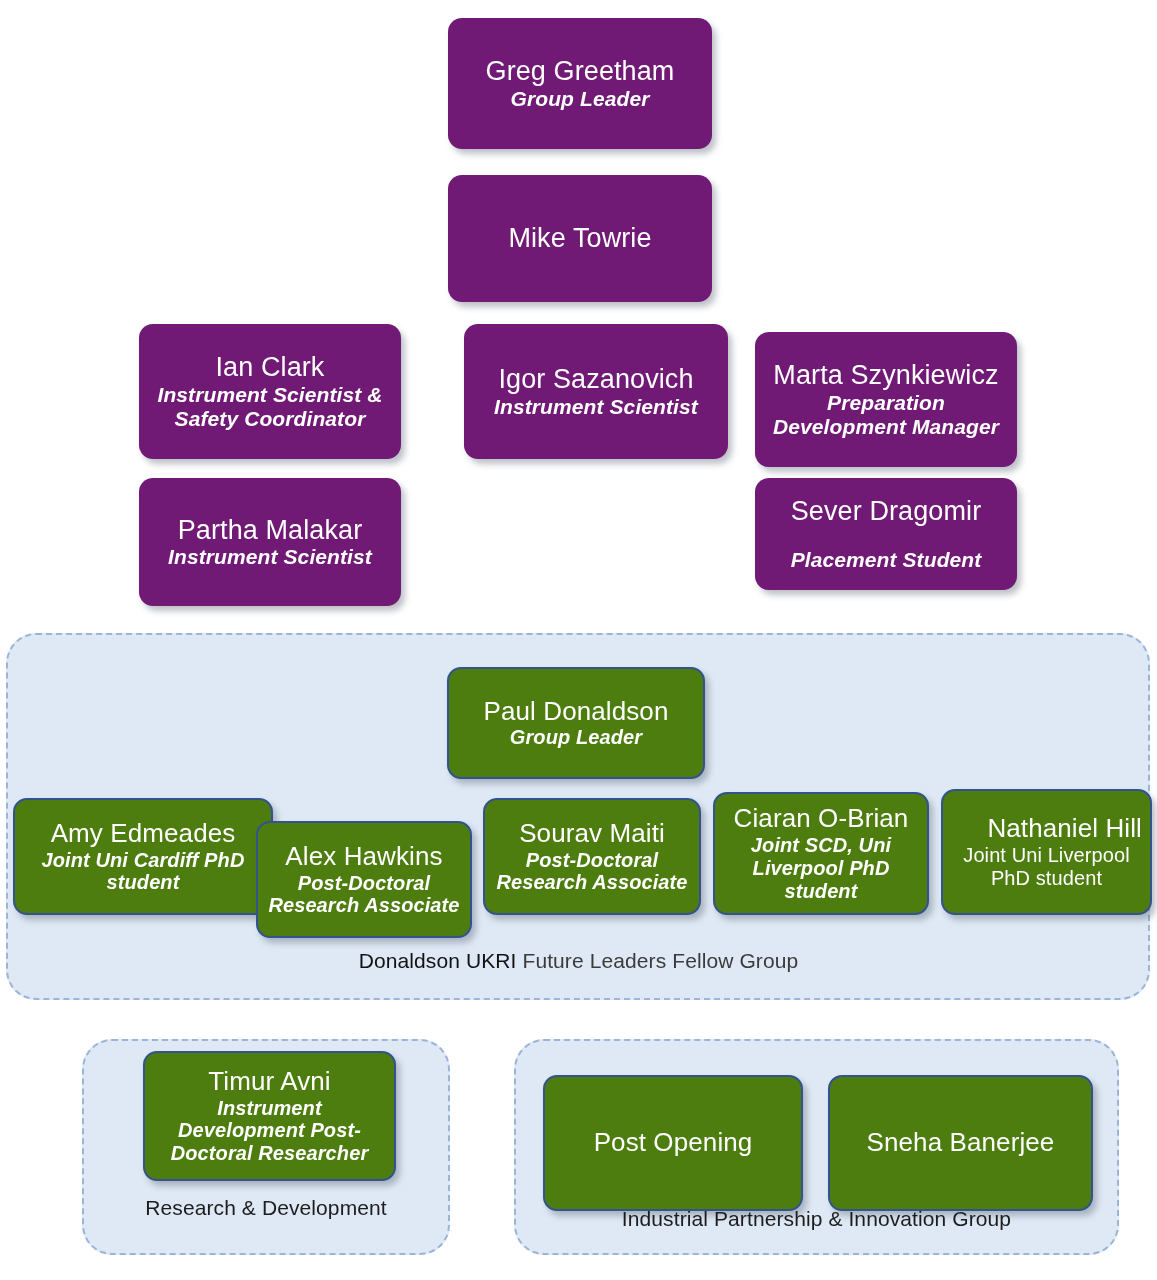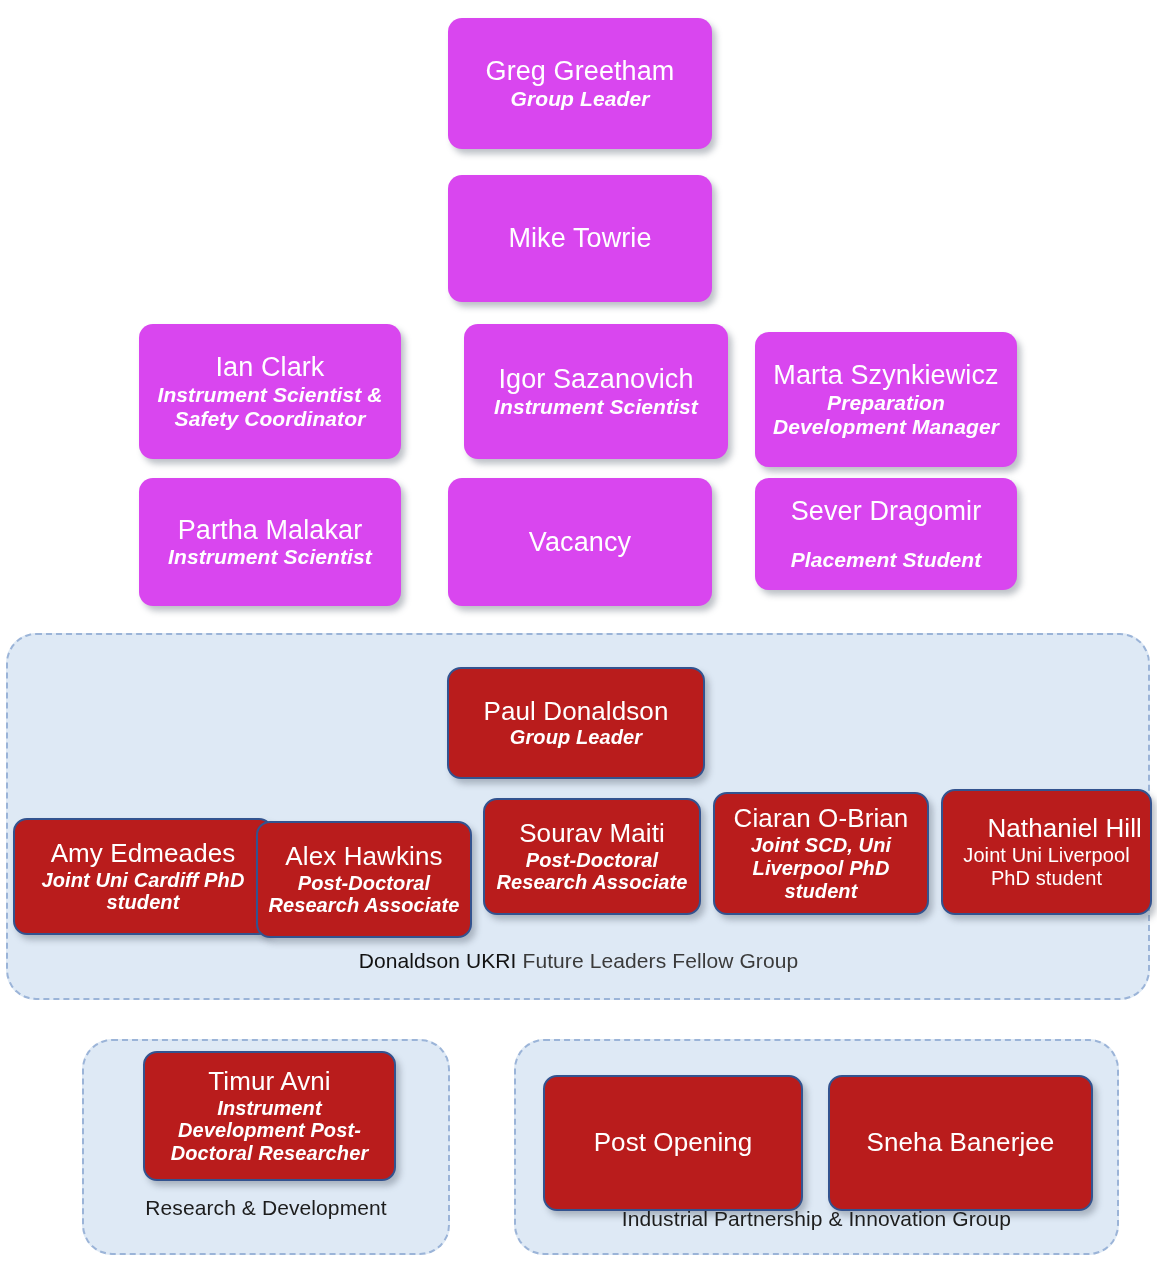--- a/index.html
+++ b/index.html
@@ -45,28 +45,28 @@
     font-weight: 700;
     letter-spacing: 0.1px;
   }
   .node .role.plain {
     font-style: normal;
     font-weight: 400;
   }
 
   
   .node.dark {
-    background: #d946ef;
+    background: #701a75;
     border-radius: 14px;
     box-shadow: 4px 5px 6px rgba(90,100,115,0.40);
   }
 
   
   .node.light {
-    background: #b91c1c;
+    background: #4d7c0f;
     border: 2px solid #33538f;
     border-radius: 14px;
     box-shadow: 4px 5px 6px rgba(90,100,115,0.40);
   }
   .node.light .name { font-size: 26px; }
   .node.light .role { font-size: 20px; }
 
   
   .group-box {
     position: absolute;
@@ -117,38 +117,35 @@
   <div class="node dark" style="left:755px; top:332px; width:262px; height:135px;">
     <span class="name">Marta Szynkiewicz</span>
     <span class="role">Preparation Development Manager</span>
   </div>
 
   <div class="node dark" style="left:139px; top:478px; width:262px; height:128px;">
     <span class="name">Partha Malakar</span>
     <span class="role">Instrument Scientist</span>
   </div>
 
-  <div class="node dark" style="left:448px; top:478px; width:264px; height:128px;">
-    <span class="name">Vacancy</span>
-  </div>
 
   <div class="node dark" style="left:755px; top:478px; width:262px; height:112px;gap:21px;">
     <span class="name">Sever Dragomir</span>
     <span class="role">Placement Student</span>
   </div>
 
   <div class="group-box" style="left:6px; top:633px; width:1144px; height:367px;">
   </div>
 
   <div class="node light" style="left:447px; top:667px; width:258px; height:112px;">
     <span class="name">Paul Donaldson</span>
     <span class="role">Group Leader</span>
   </div>
 
-  <div class="node light" style="left:13px; top:798px; width:260px; height:117px;margin-top:20px;">
+  <div class="node light" style="left:13px; top:798px; width:260px; height:117px;">
     <span class="name">Amy Edmeades</span>
     <span class="role">Joint Uni Cardiff PhD student</span>
   </div>
 
   <div class="node light" style="left:256px; top:798px; width:216px; height:117px;margin-top:23px;">
     <span class="name">Alex Hawkins</span>
     <span class="role">Post-Doctoral Research Associate</span>
   </div>
 
   <div class="node light" style="left:483px; top:798px; width:218px; height:117px;">

